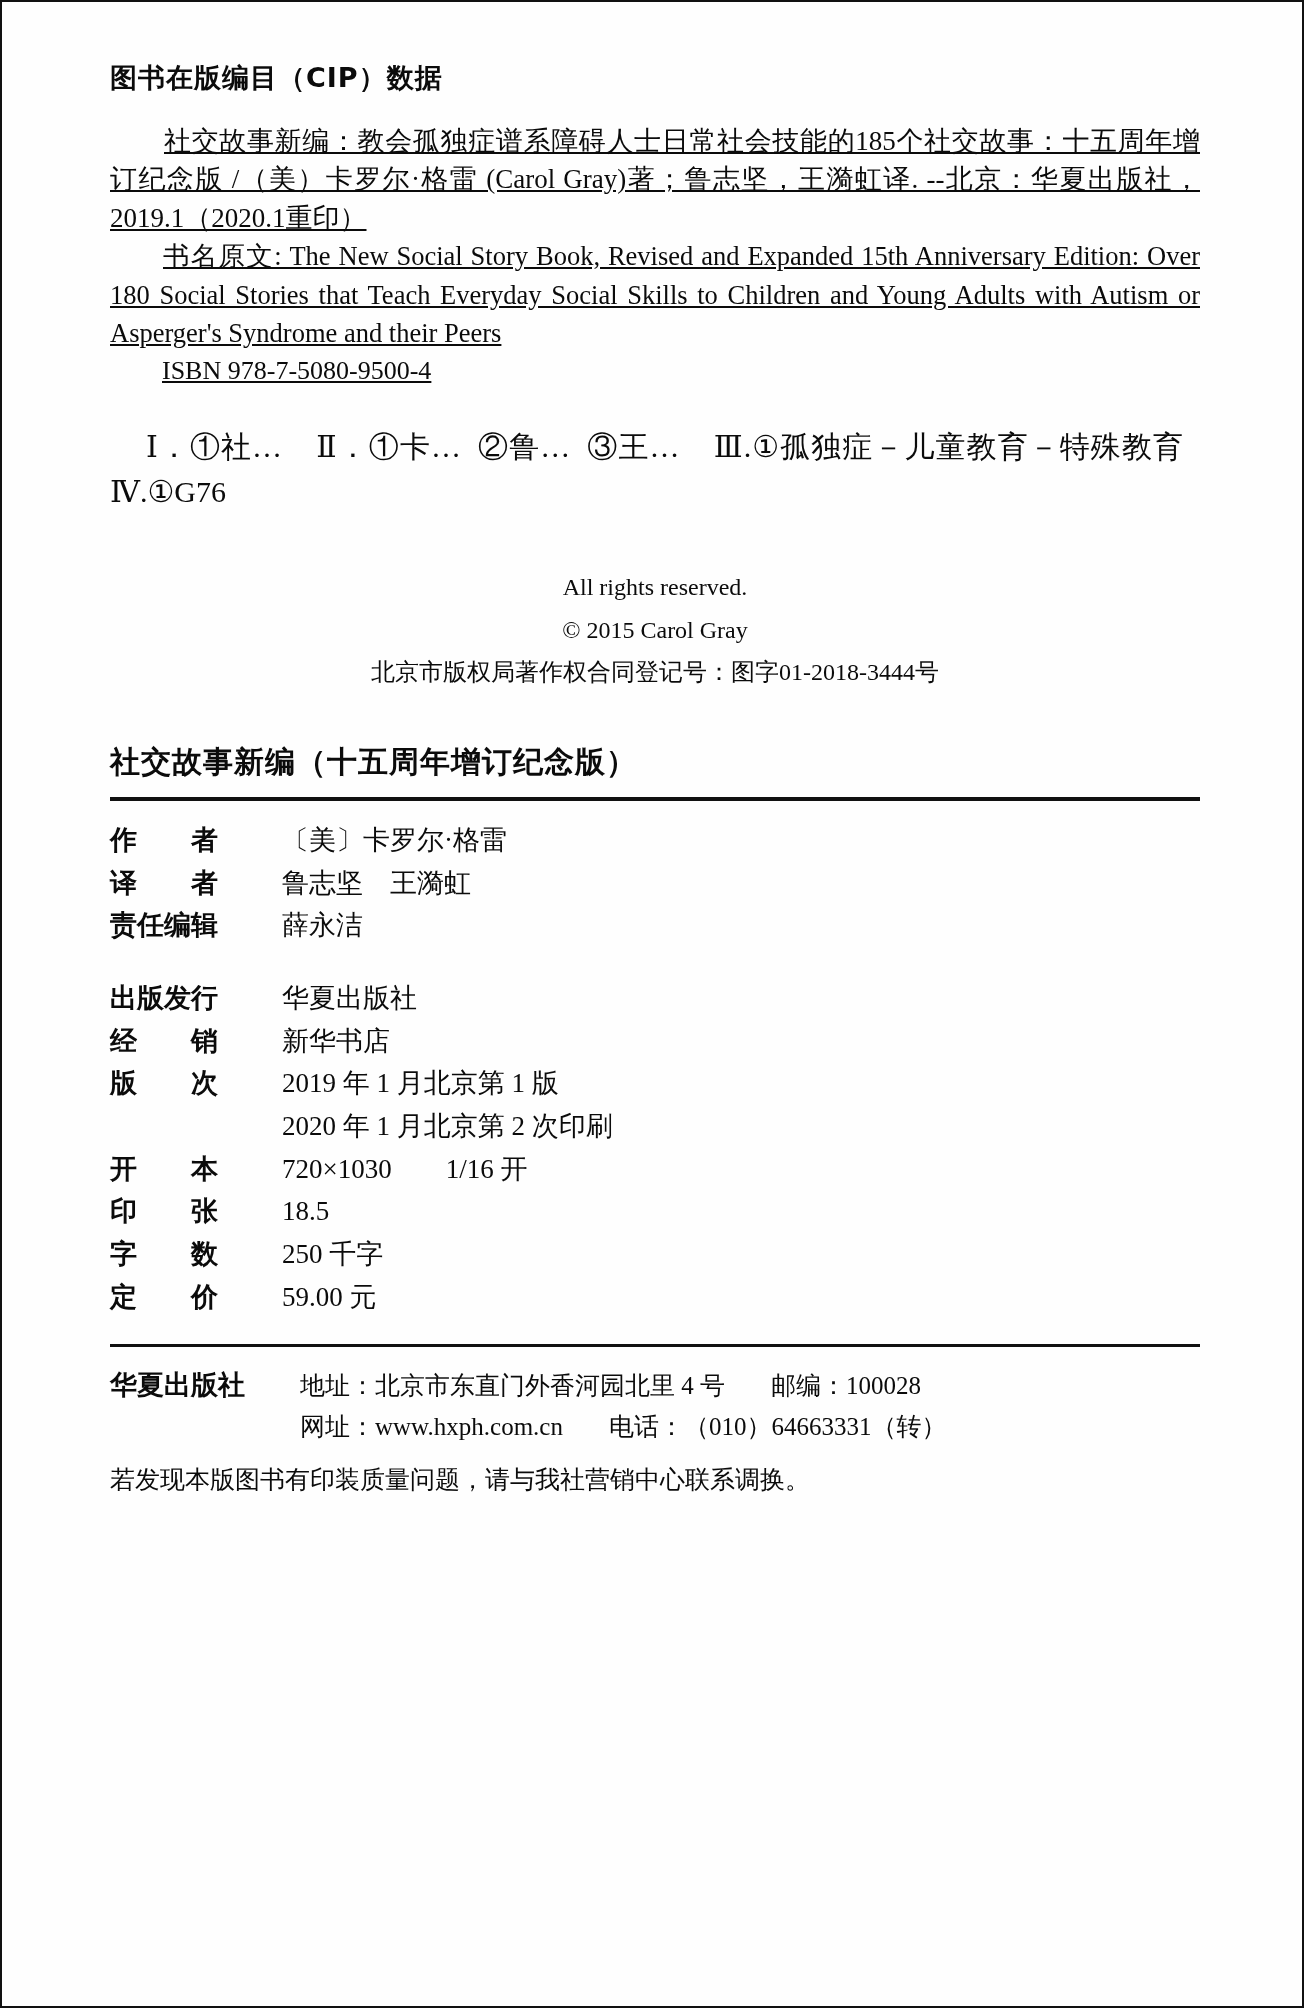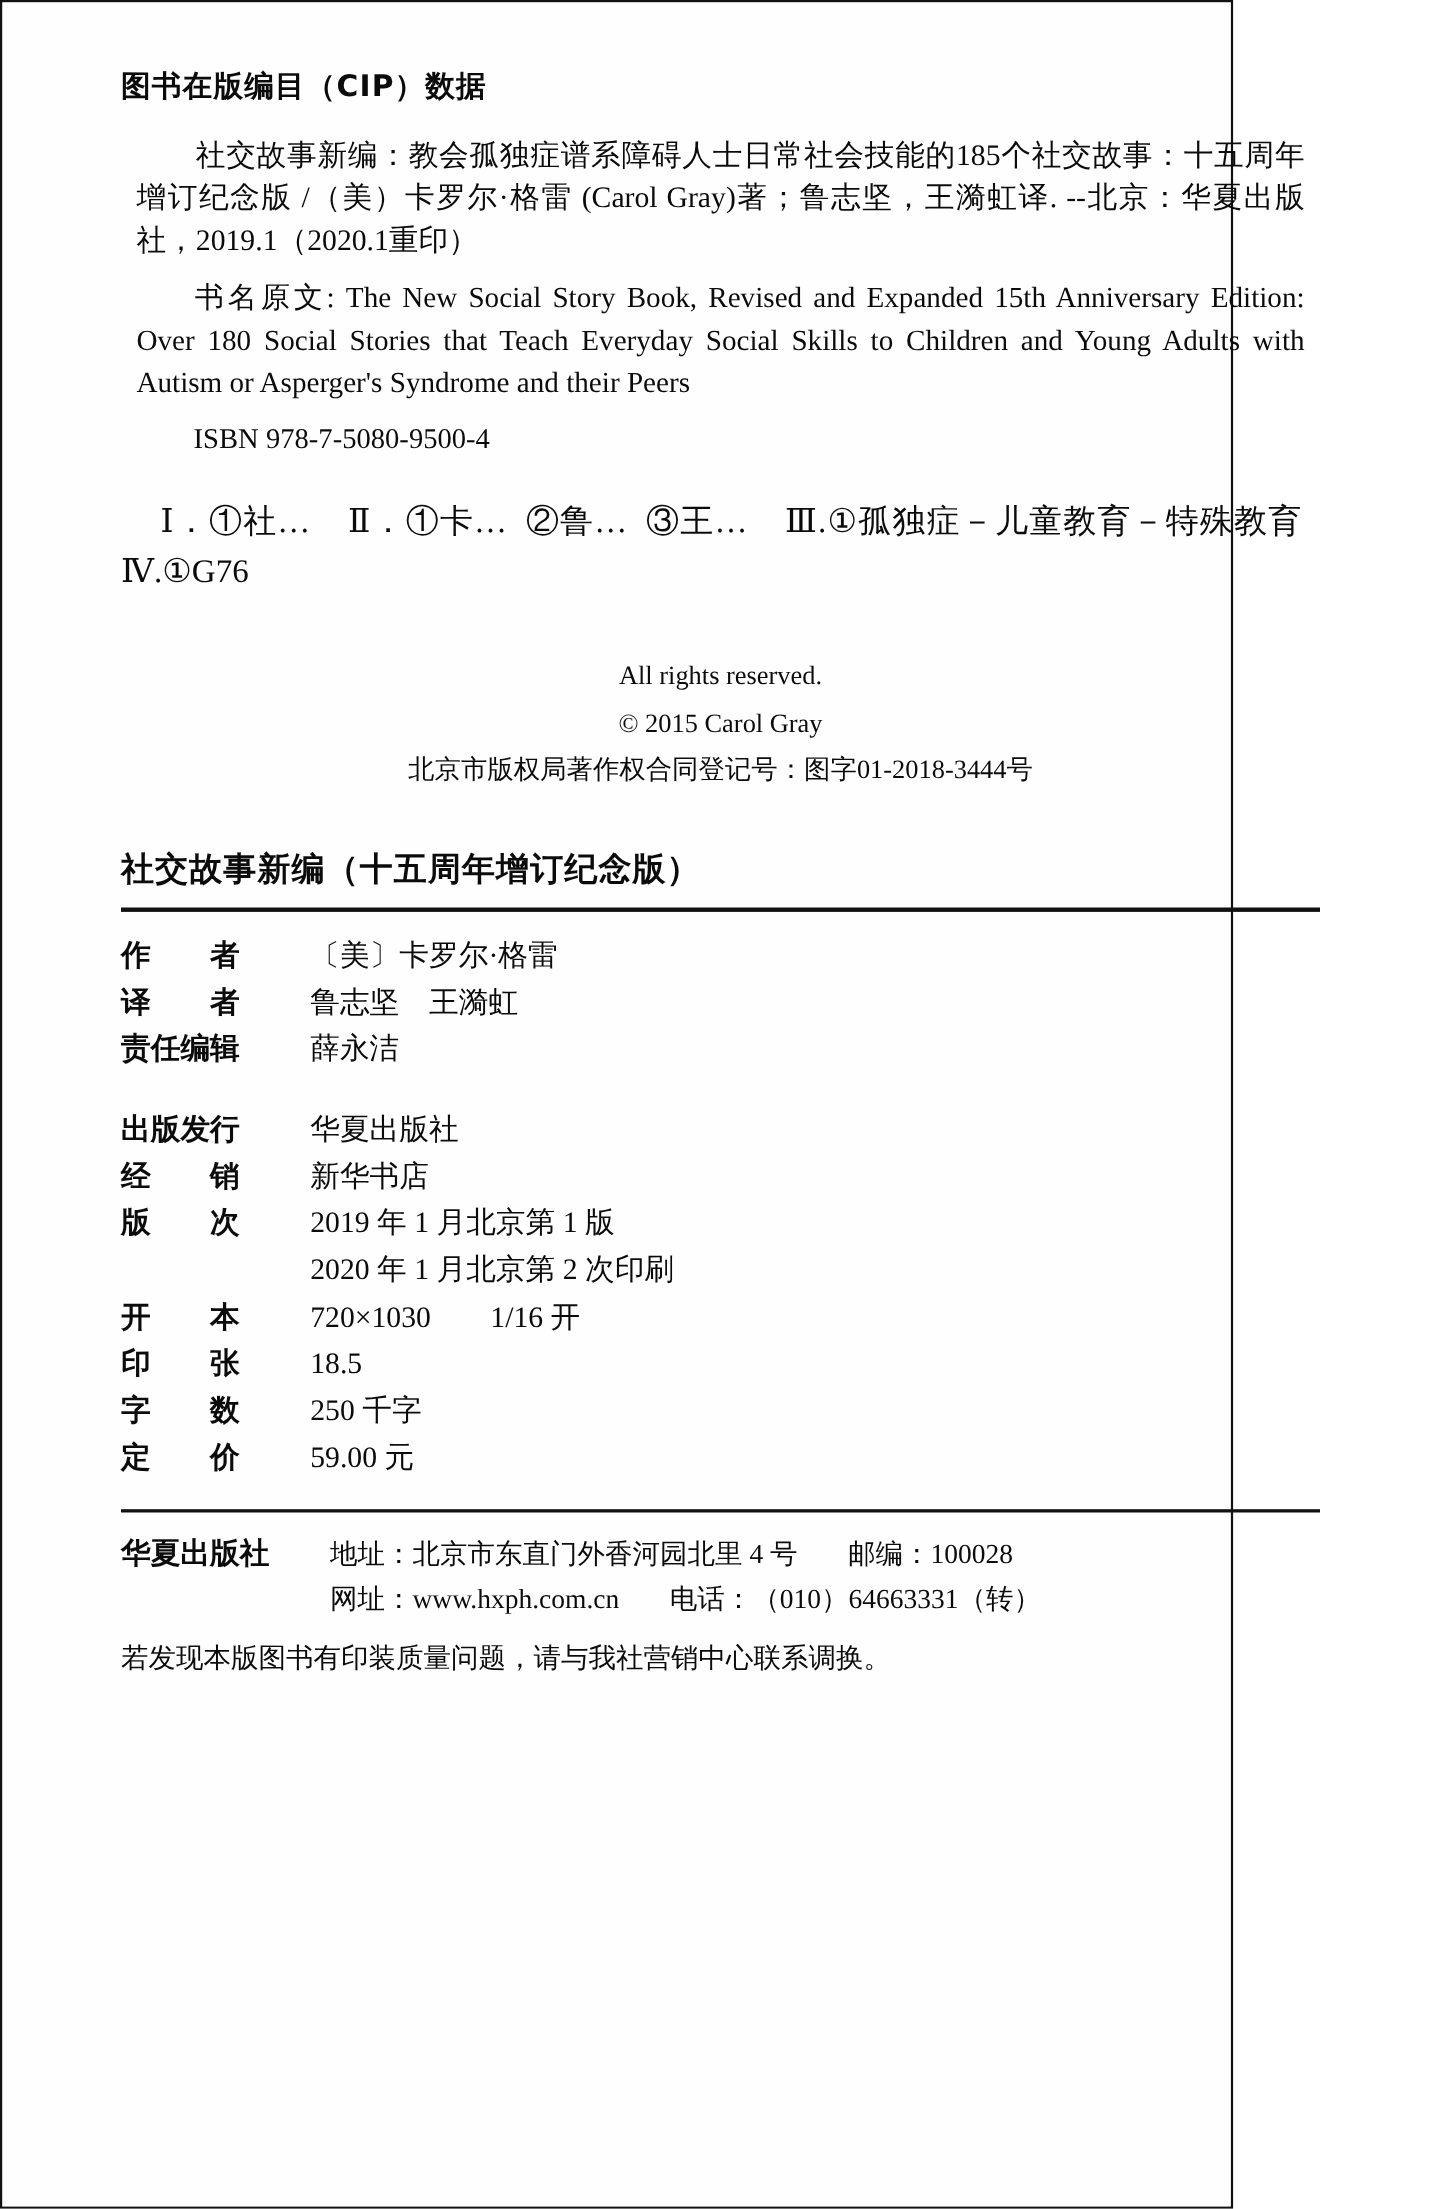--- a/index.html
+++ b/index.html
@@ -9,21 +9,21 @@
   }
   body {
     width: 1304px;
     height: 2008px;
     font-family: "Liberation Serif", "DejaVu Serif", serif;
     color: #0b0b0b;
     overflow: hidden;
   }
   .page {
     position: relative;
-    width: 1121px;
+    width: 1304px;
     height: 2008px;
     box-sizing: border-box;
     background: #fefefe;
     border: 2px solid #111;
   }
   .inner {
     position: absolute;
     left: 108px;
     top: 40px;
     width: 1090px;
@@ -37,22 +37,23 @@
     letter-spacing: 1px;
     margin: 18px 0 26px 0;
   }
   .cip-body {
     font-size: 27px;
     line-height: 1.42;
     text-align: justify;
     text-justify: inter-character;
   }
   .cip-body p {
-    margin: 14px;
+    margin: 0;
     text-indent: 2em;
+    text-decoration: underline;
   }
 
   .eng-title {
     font-size: 26.5px;
     line-height: 1.46;
     text-align: justify;
     margin: 2px 0 0 0;
     text-indent: 2em;
   }
   .isbn-line {

